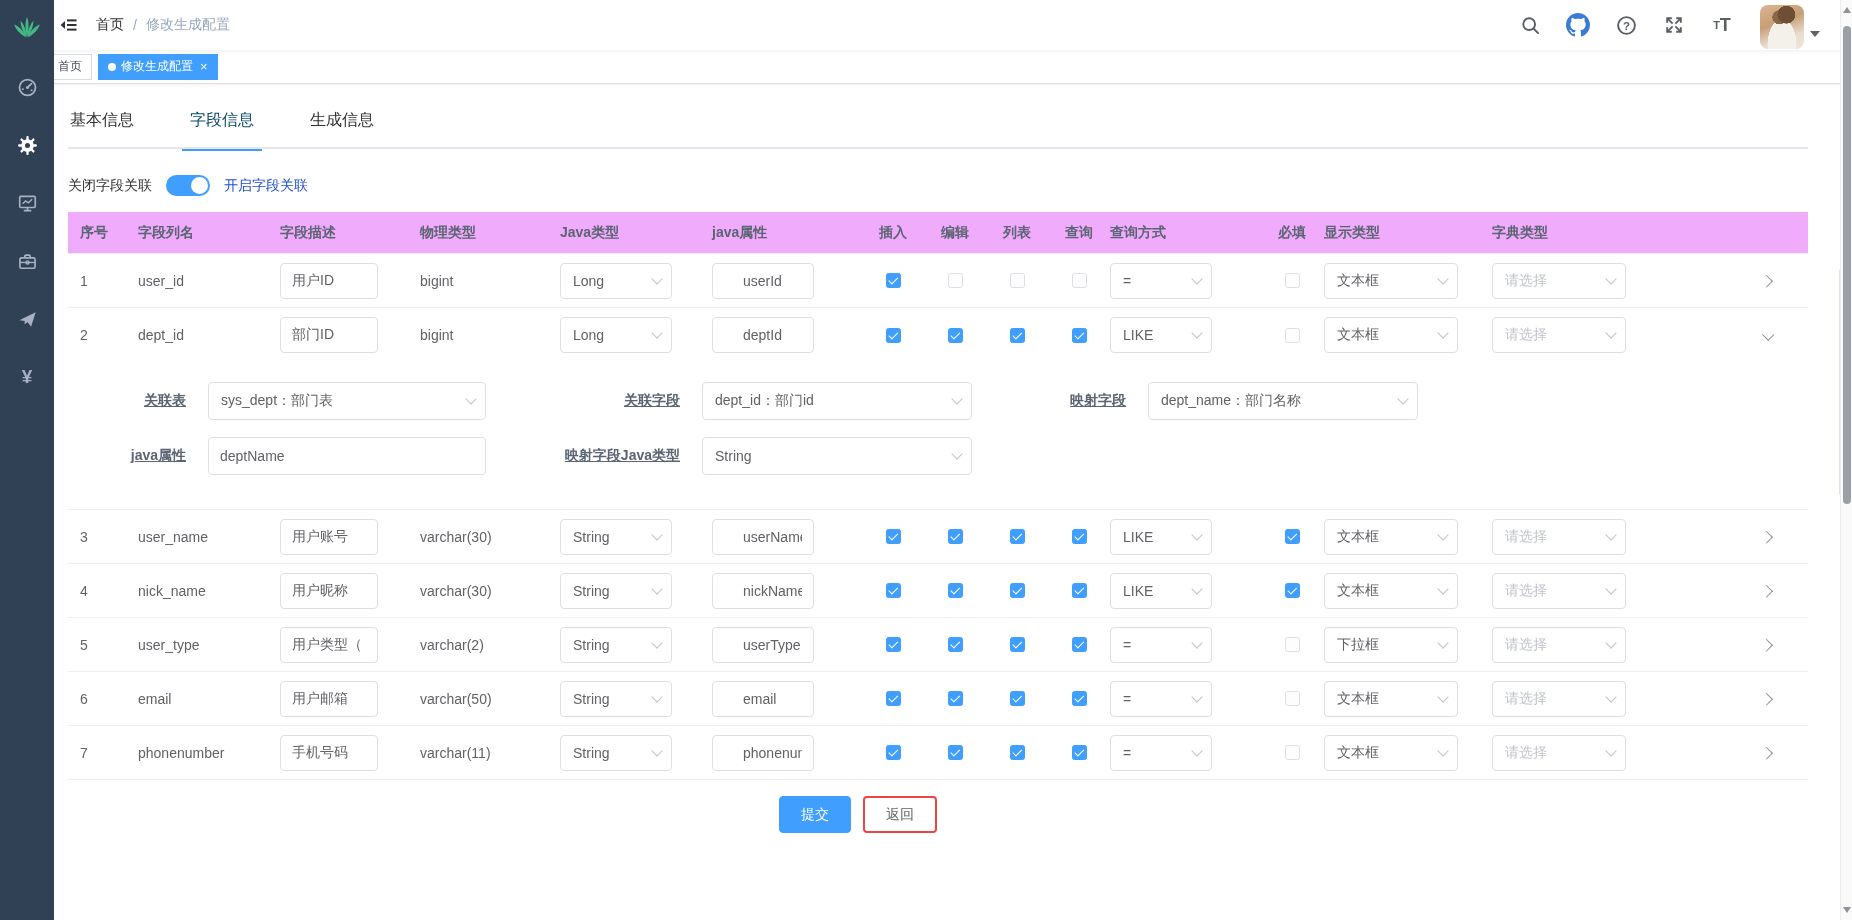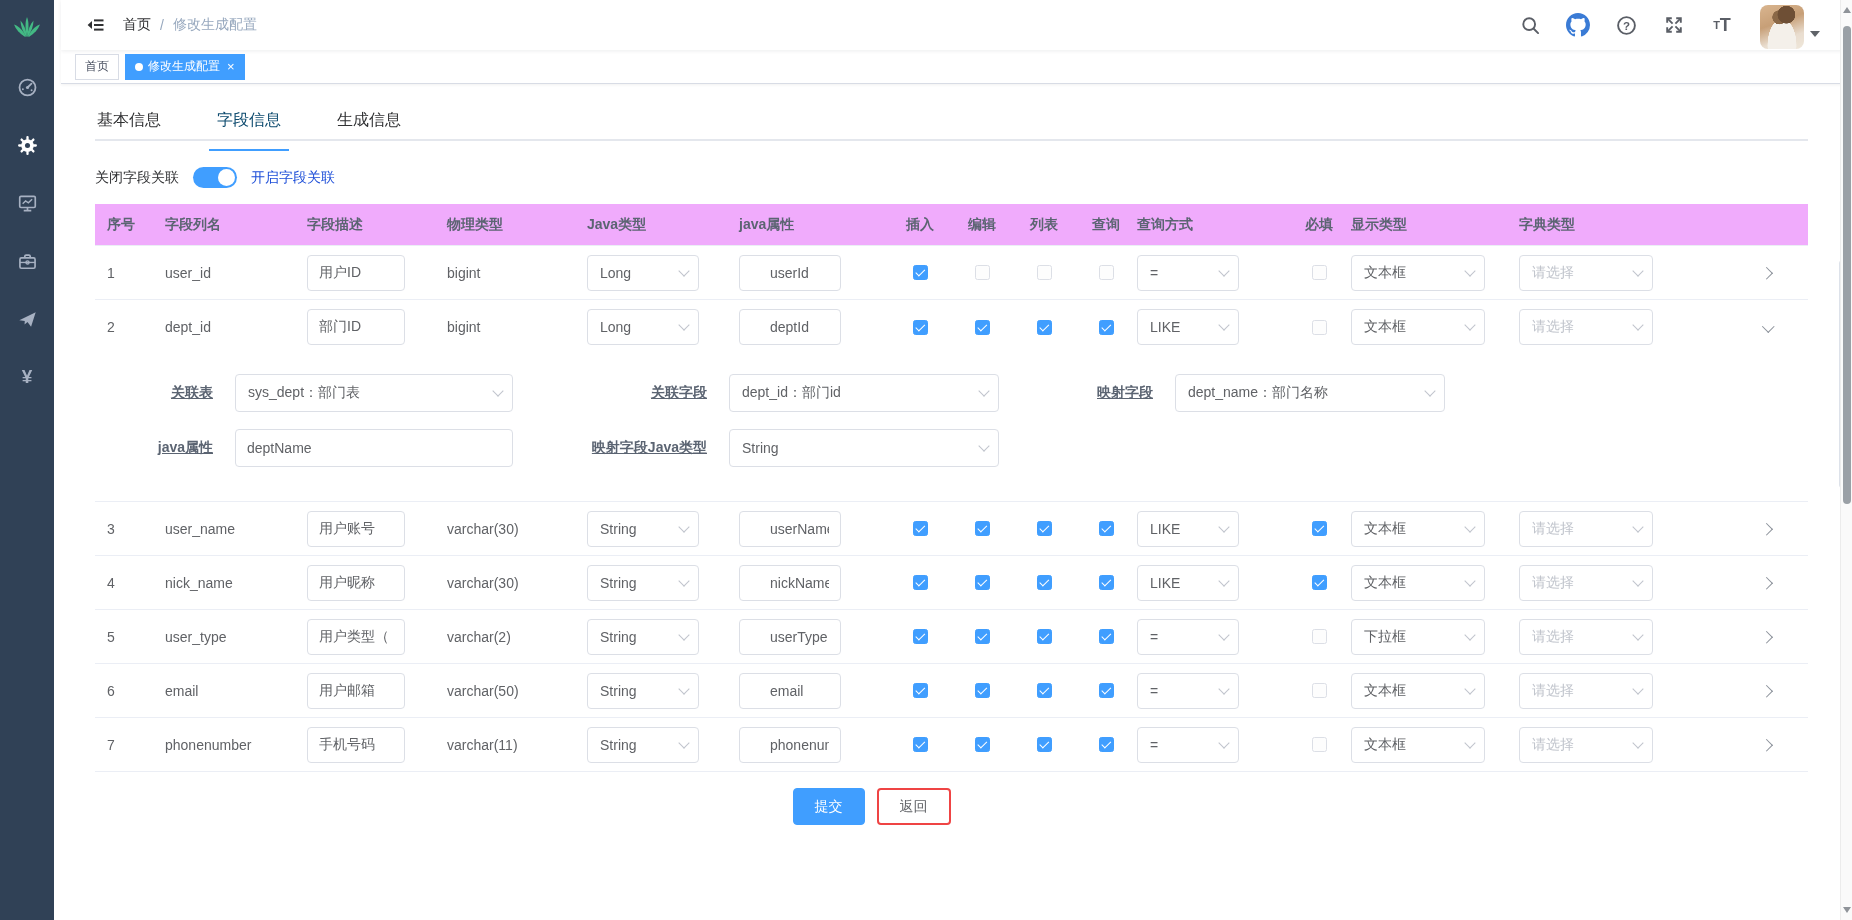--- a/index.html
+++ b/index.html
@@ -11,21 +11,21 @@
   
   .sidebar { position:absolute; left:0; top:0; width:54px; height:920px; background:#304156; z-index:5; }
   .logo { height:52px; display:flex; align-items:center; justify-content:center; cursor:pointer; }
   .side-nav { padding-top:6px; }
   .side-item { height:58px; display:flex; align-items:center; justify-content:center; color:#a7b1c2; cursor:pointer; }
   .side-item.active { color:#ffffff; }
   .side-item svg { display:block; }
   .yuan-glyph { font-size:19px; font-weight:bold; }
 
   
-  .main { margin-left:61px; }
+  .main { margin-left:34px; }
   .navbar { height:50px; display:flex; align-items:center; padding:0 18px 0 14px;
     box-shadow:0 1px 4px rgba(0,21,41,.08); position:relative; z-index:4; background:#fff; }
   .hamburger { padding:8px 10px; cursor:pointer; display:flex; align-items:center; }
   .breadcrumb { margin-left:8px; font-size:14px; display:flex; align-items:center; gap:9px; }
   .bc-home { color:#303133; cursor:pointer; }
   .bc-sep { color:#97a8be; }
   .bc-current { color:#97a8be; }
   .nav-right { margin-left:auto; display:flex; align-items:center; gap:8px; }
   .nav-icon { width:40px; height:40px; display:flex; align-items:center; justify-content:center;
     color:#5a5e66; cursor:pointer; }
@@ -48,21 +48,21 @@
     position:relative; z-index:3; }
   .tag { height:26px; display:inline-flex; align-items:center; padding:0 9px; font-size:12px;
     border:1px solid #d8dce5; background:#fff; color:#495060; cursor:pointer; gap:5px; }
   .tag.active { background:#409eff; border-color:#409eff; color:#fff; }
   .tag-dot { width:8px; height:8px; border-radius:50%; background:#fff; display:inline-block; }
   .tag-close { font-size:13px; line-height:1; margin-left:2px; cursor:pointer; }
 
   
   .content { padding:22px 44px 0 34px; position:relative; }
 
-  .tabs { display:flex; gap:52px; position:relative; padding-bottom:4px; border-bottom:2px solid #e4e7ed; }
+  .tabs { display:flex; gap:52px; position:relative; padding-bottom:12px; border-bottom:2px solid #e4e7ed; }
   .tab { font-size:16px; color:#303133; cursor:pointer; position:relative; padding:4px 2px; }
   .tab.active { color:#0c4a6e; }
   .tab.active::after { content:""; position:absolute; left:-6px; right:-6px; bottom:-16px; height:2px; background:#409eff; }
 
   .assoc-row { display:flex; align-items:center; margin:26px 0 16px 0; gap:14px; }
   .assoc-off { color:#303133; font-size:14px; }
   .switch { width:44px; height:21px; border-radius:11px; background:#409eff; position:relative; cursor:pointer; flex:none; }
   .switch .knob { position:absolute; right:2px; top:2px; width:17px; height:17px; border-radius:50%; background:#fff; }
   .assoc-on { color:#1d4ed8; font-size:14px; }
 

